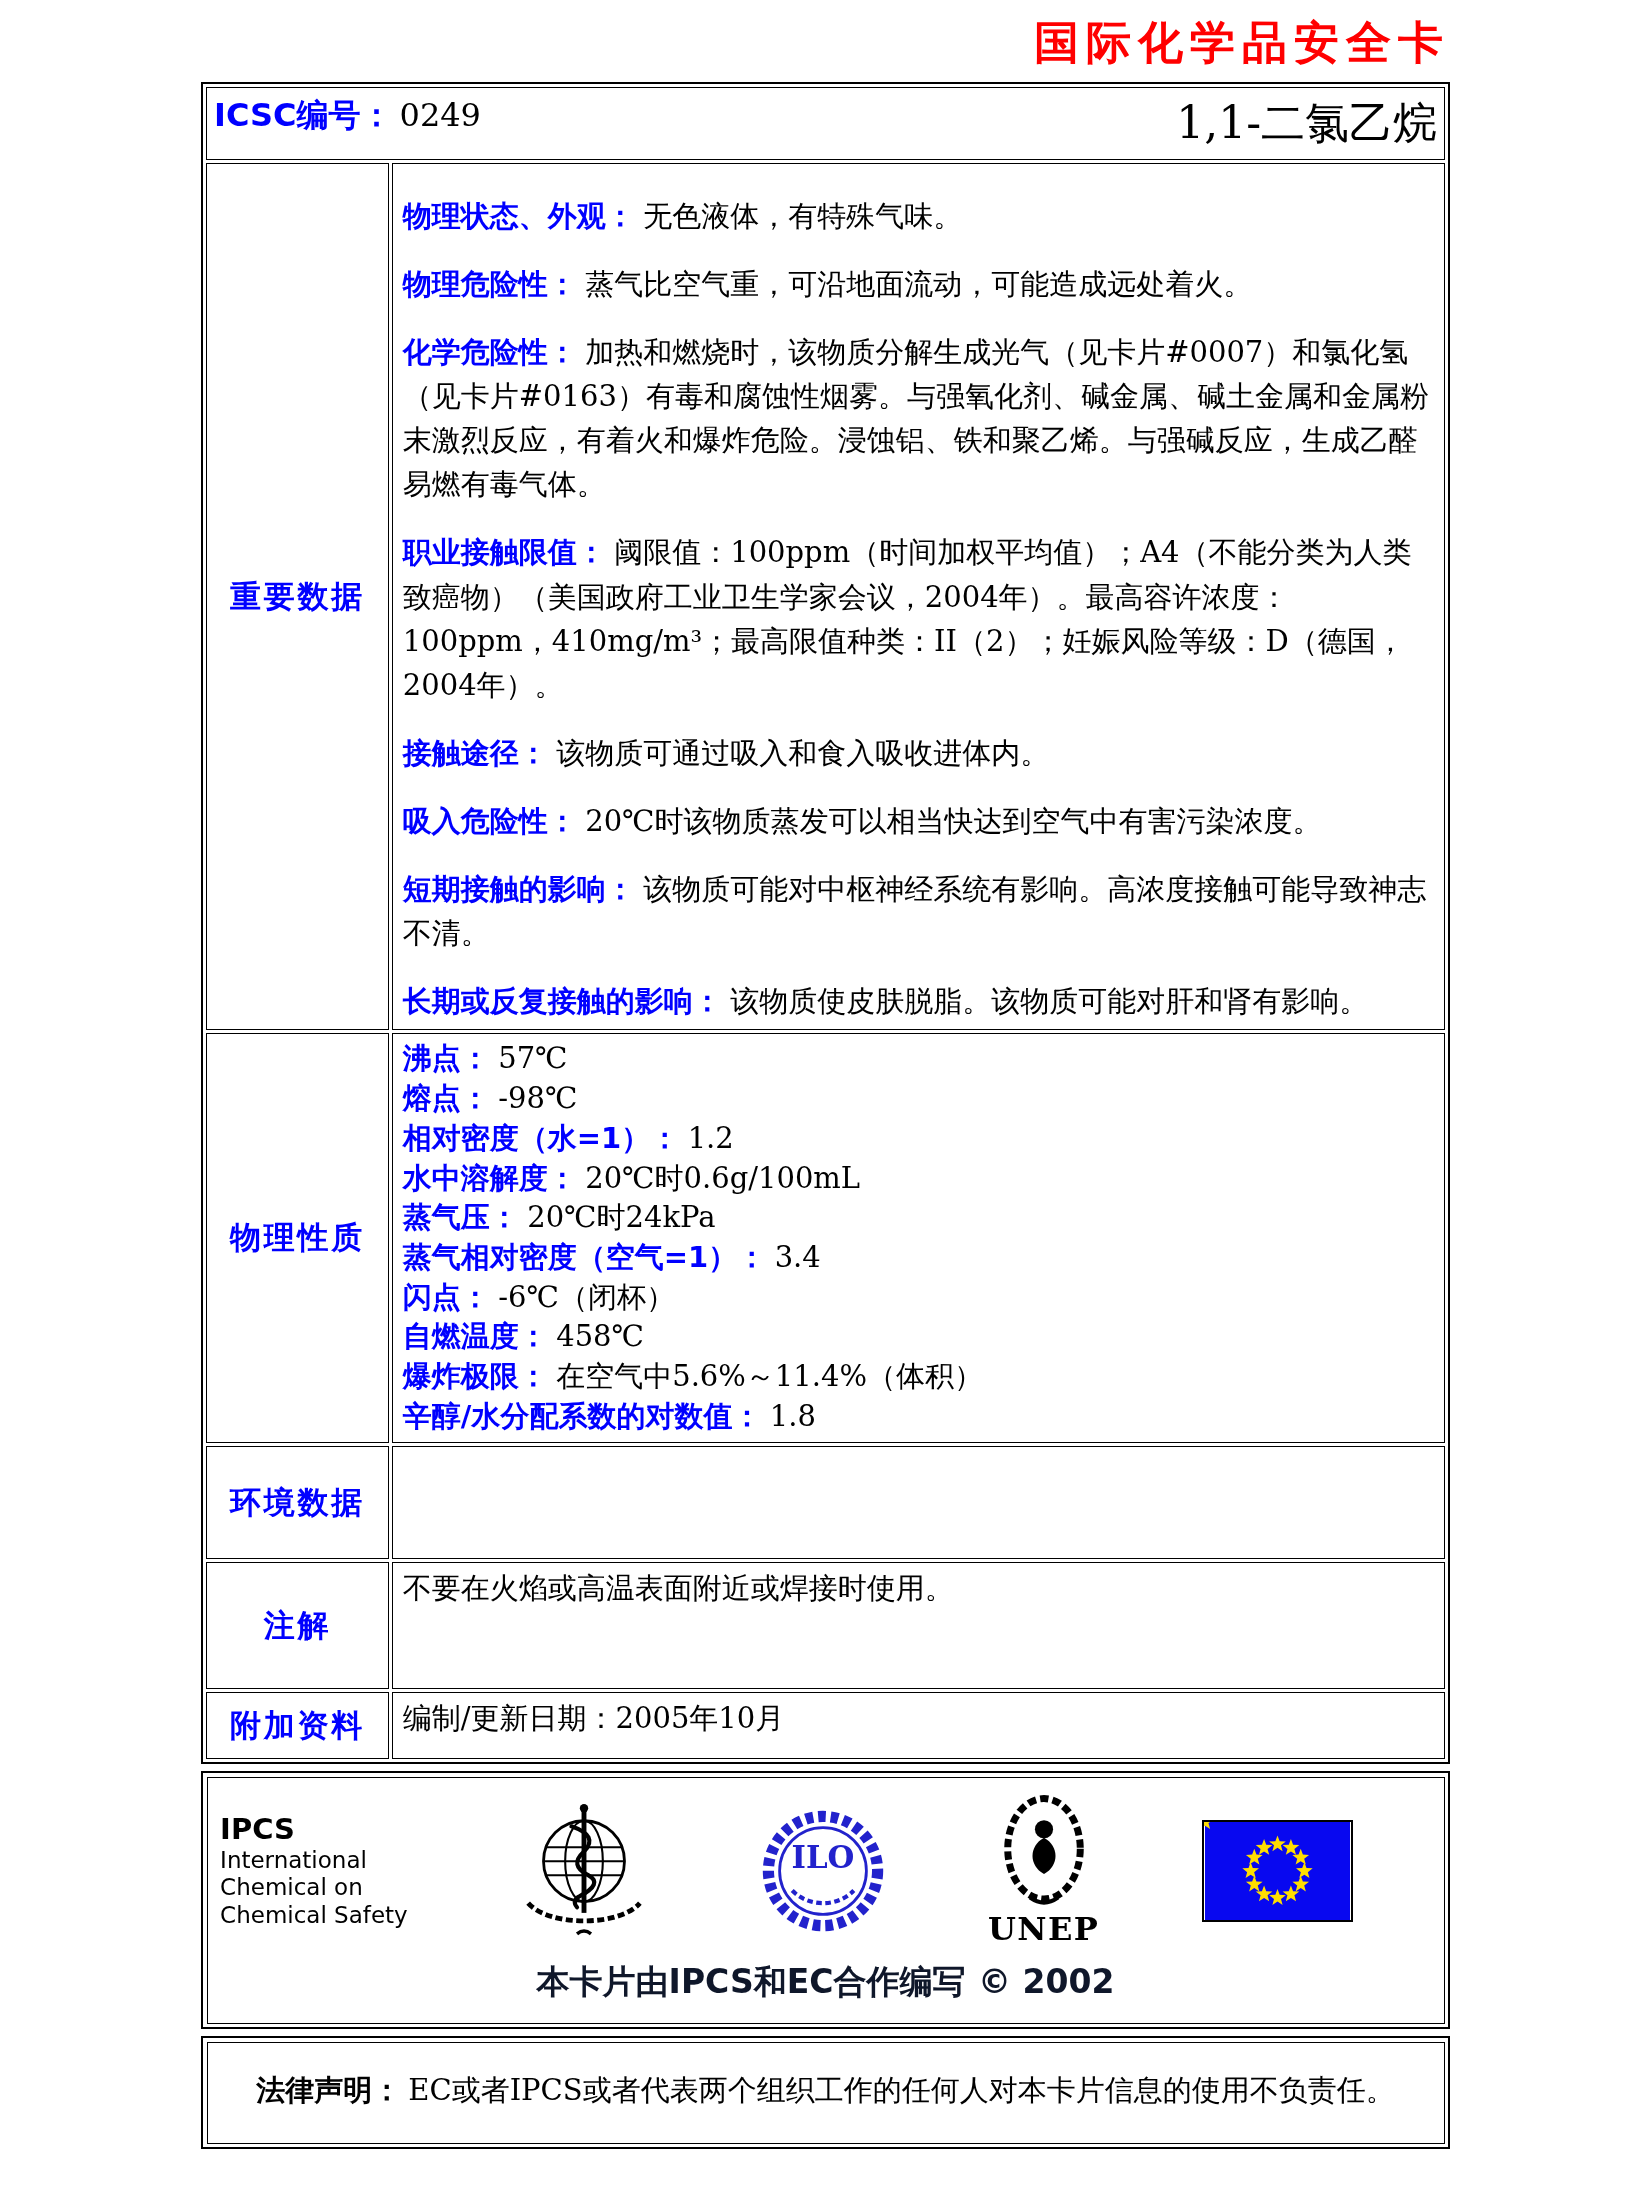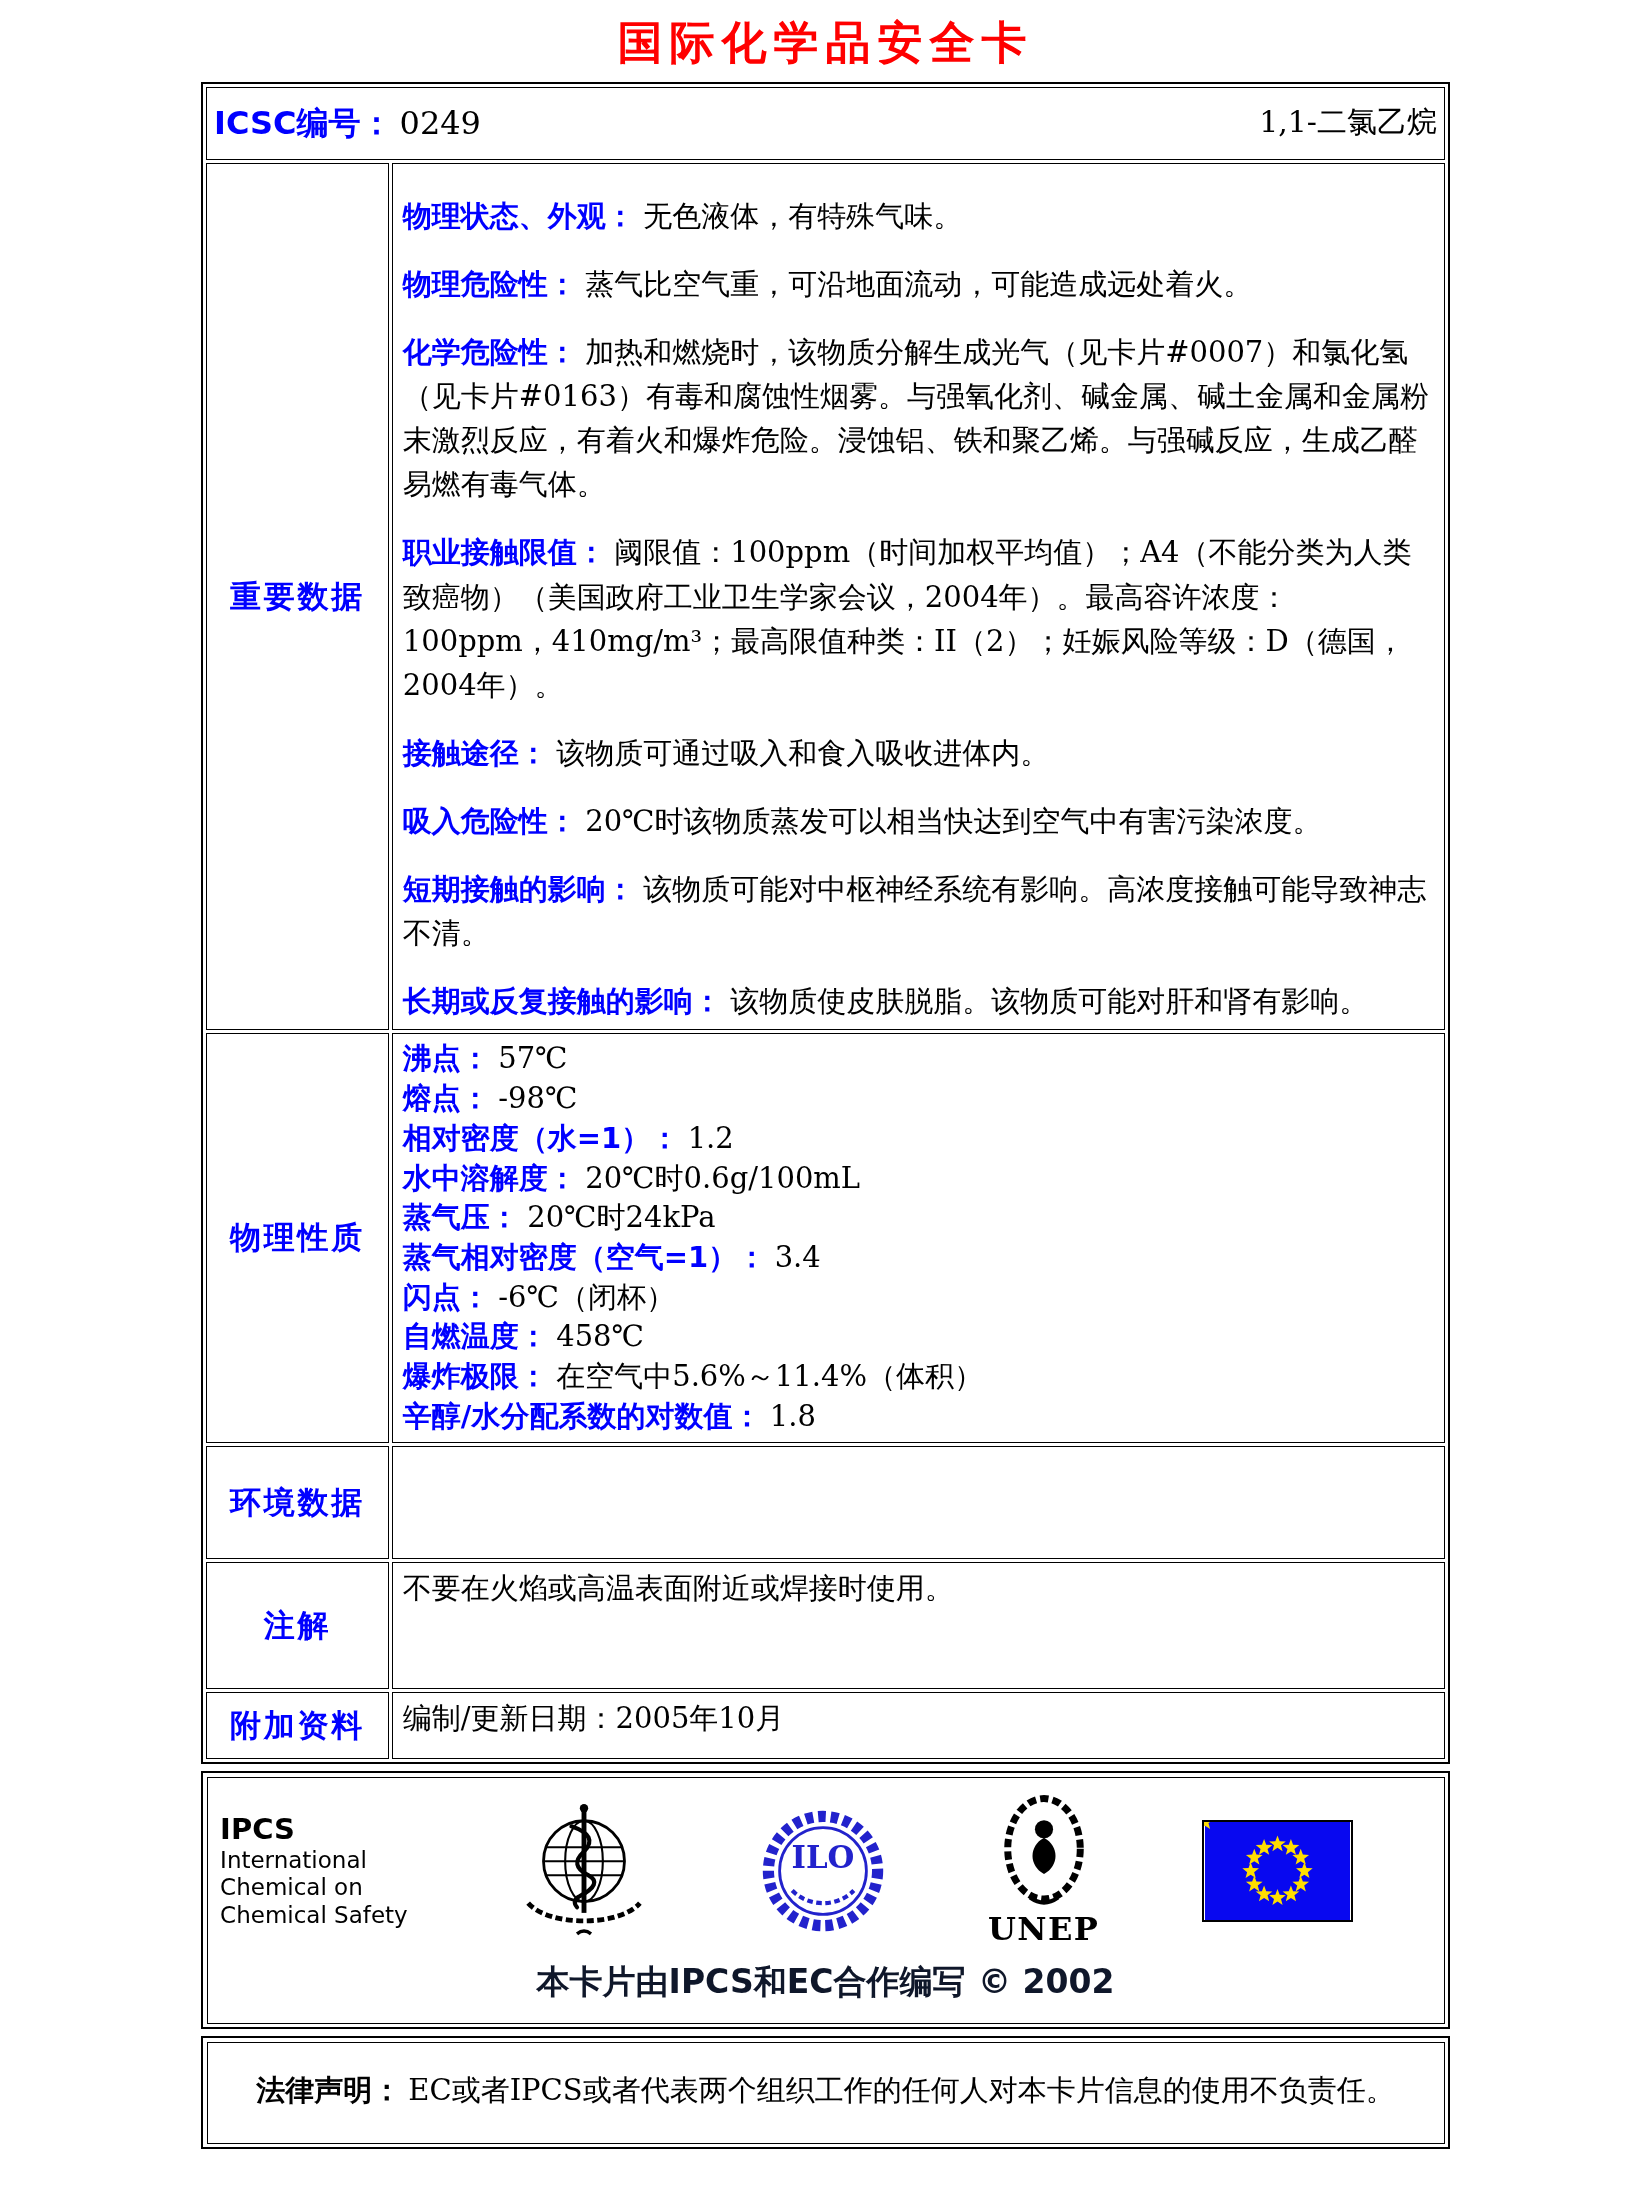--- a/index.html
+++ b/index.html
@@ -6,21 +6,21 @@
   html, body { background: #ffffff; }
   body {
     width: 1645px; min-height: 2205px;
     font-family: "DejaVu Serif", serif;
     color: #000;
   }
   .page { width: 1249px; margin: 0 auto 0 201px; }
 
   
   .main-title {
-    text-align: center;
+    text-align: right;
     font-family: "DejaVu Serif", serif;
     font-weight: bold;
     font-size: 45px;
     letter-spacing: 7px;
     color: #FF0000;
     padding: 12.6px 0 9.8px 0;
   }
 
   
   table.card {
@@ -32,21 +32,21 @@
   }
   table.card td { border: 1.4px solid #000; background: #fff; }
 
   td.hdr-cell { height: 73px; vertical-align: middle; padding: 4.2px 7px; }
   .hdr-flex { display: flex; justify-content: space-between; align-items: flex-start; }
   .hdr-label {
     color: #0000FF; font-weight: bold; font-size: 32px;
     font-family: "DejaVu Sans", sans-serif;
   }
   .hdr-num { font-size: 32px; padding-left: 7px; }
-  .hdr-name { font-size: 30px; }
+  .hdr-name { font-size: 44px; }
 
   td.label-cell {
     width: 183px;
     text-align: center; vertical-align: middle;
     color: #0000FF; font-weight: bold; font-size: 31px;
     font-family: "DejaVu Sans", sans-serif;
     letter-spacing: 2.8px;
   }
   td.content-cell { vertical-align: top; padding: 5.6px 9.8px; font-size: 29px; }
 

